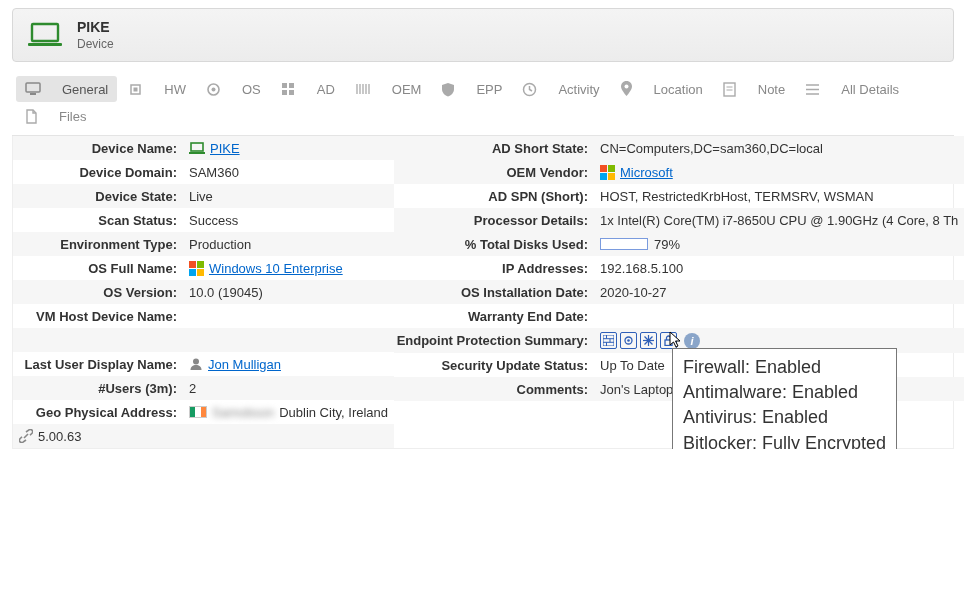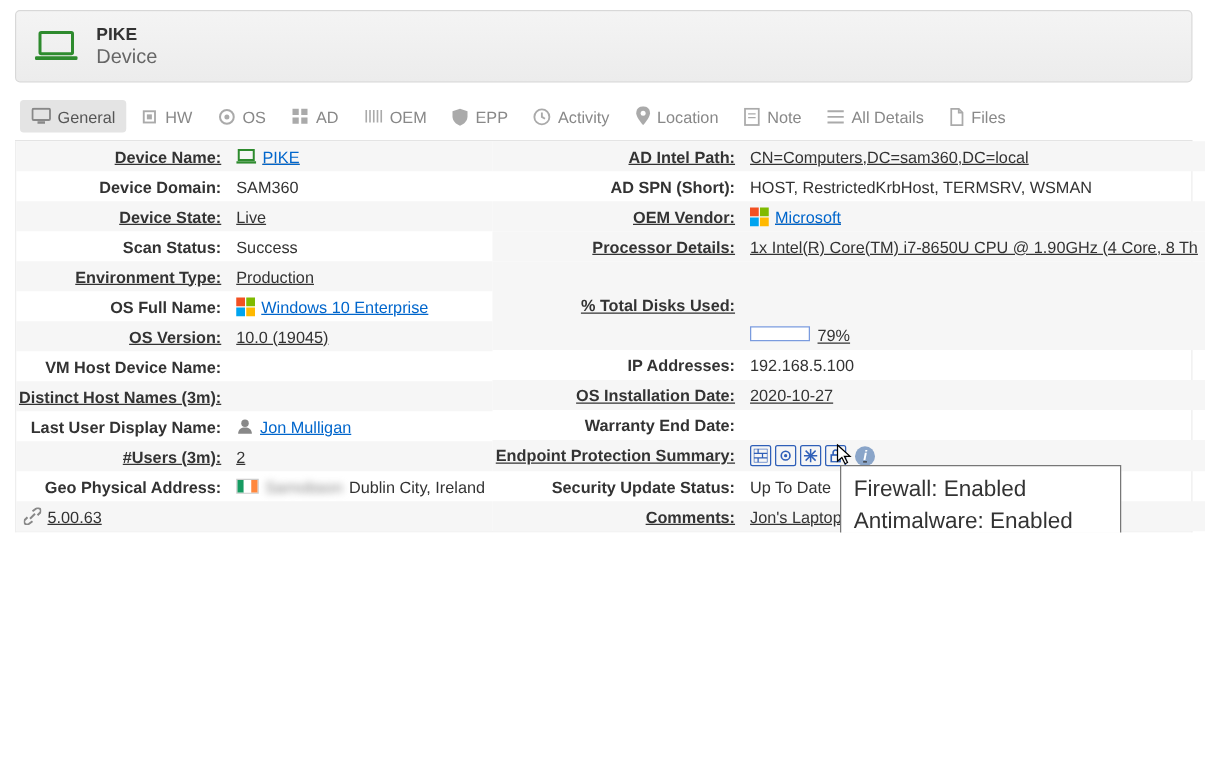--- a/index.html
+++ b/index.html
@@ -11,35 +11,35 @@
     border: 1px solid #d8d8d8;
     border-radius: 4px;
     margin: 8px 12px;
     padding: 10px 14px;
     display: flex;
     align-items: center;
     gap: 14px;
   }
   .header-icon { color: #2e8b2e; }
   .header-title { font-weight: bold; font-size: 14px; color: #333; }
-  .header-sub { font-size: 16px; color: #666; margin-top: 2px; }
+  .header-sub { font-size: 12px; color: #666; margin-top: 2px; }
   
   
   .tabbar {
     margin: 4px 12px 0 12px;
     padding: 6px 4px;
     display: flex;
     gap: 2px;
     flex-wrap: wrap;
     border-bottom: 1px solid #e4e4e4;
   }
   .tab {
     display: inline-flex;
     align-items: center;
-    gap: 5px;
+    gap: 21px;
     padding: 5px 9px;
     color: #888;
     border-radius: 3px;
     font-size: 13px;
     cursor: pointer;
     justify-content: center;
   }
   .tab.active { background: #e4e4e4; color: #555; }
   .tab-icon { display: inline-flex; }
   
@@ -52,21 +52,21 @@
     display: grid;
     grid-template-columns: 1fr 1fr;
   }
   .col { display: flex; flex-direction: column; }
   .row {
     display: flex;
     align-items: center;
     min-height: 24px;
     padding: 0;
   }
-  .row.even { background: #f6f6f6; text-decoration: underline; }
+  .row.even { background: #f6f6f6; }
   .label-cell {
     width: 170px;
     text-align: right;
     font-weight: bold;
     padding: 4px 6px 4px 2px;
     white-space: nowrap;
     overflow: hidden;
   }
   .col2 .label-cell { width: 200px; }
   .value-cell {
@@ -78,21 +78,21 @@
     align-items: center;
     gap: 5px;
     position: relative;
   }
   a.link { color: #0066cc; text-decoration: underline; }
   
   
   .inline-icon { display: inline-flex; align-items: center; }
   
   
-  .progress { display:inline-flex; align-items:flex-start; gap:6px;margin-top:48px; }
+  .progress { display:inline-flex; align-items:center; gap:6px; }
   .progress-bar-outer {
     width: 48px; height: 12px; border: 1px solid #7a9bde; background: #fff;
   }
   .progress-bar-inner { height: 100%; background: #4a78d4; }
   
   
   .winlogo { display:inline-grid; grid-template-columns: 7px 7px; grid-template-rows: 7px 7px; gap:1px; }
   .winlogo span:nth-child(1){background:#f25022;}
   .winlogo span:nth-child(2){background:#7fba00;}
   .winlogo span:nth-child(3){background:#00a4ef;}
@@ -315,21 +315,20 @@
     </div>
     <div class="row even">
       <div class="label-cell">OS Version:</div>
       <div class="value-cell">10.0 (19045)</div>
     </div>
     <div class="row">
       <div class="label-cell">VM Host Device Name:</div>
       <div class="value-cell"></div>
     </div>
     <div class="row even">
-      <div class="label-cell">Distinct Host Names (3m):</div>
       <div class="value-cell"></div>
     </div>
     <div class="row">
       <div class="label-cell">Last User Display Name:</div>
       <div class="value-cell">
         <span class="inline-icon">
             <svg width="14" height="14">
               <circle cx="7" cy="4.5" r="3" fill="#888"></circle>
               <path d="M1.5 13 C1.5 9.5 4 8 7 8 C10 8 12.5 9.5 12.5 13 Z" fill="#888"></path>
             </svg>
@@ -364,38 +363,38 @@
               </g>
             </svg>
           </span>
         <span>5.00.63</span>
       </div>
     </div>
   </div>
 
   <div class="col col2">
     <div class="row even">
-      <div class="label-cell">AD Intel Path:</div>
+      <div class="label-cell">AD Short State:</div>
       <div class="value-cell">CN=Computers,DC=sam360,DC=local</div>
+    </div>
+    <div class="row even">
+      <div class="label-cell">OEM Vendor:</div>
+      <div class="value-cell">
+        <span class="winlogo">
+            <span></span>
+            <span></span>
+            <span></span>
+            <span></span>
+          </span>
+        <a href="#" class="link">Microsoft</a>
+      </div>
     </div>
     <div class="row">
       <div class="label-cell">AD SPN (Short):</div>
       <div class="value-cell">HOST, RestrictedKrbHost, TERMSRV, WSMAN</div>
-    </div>
-    <div class="row even">
-      <div class="label-cell">OEM Vendor:</div>
-      <div class="value-cell">
-        <span class="winlogo">
-            <span></span>
-            <span></span>
-            <span></span>
-            <span></span>
-          </span>
-        <a href="#" class="link">Microsoft</a>
-      </div>
     </div>
     <div class="row even">
       <div class="label-cell">Processor Details:</div>
       <div class="value-cell">1x Intel(R) Core(TM) i7-8650U CPU @ 1.90GHz (4 Core, 8 Th</div>
     </div>
     <div class="row even">
       <div class="label-cell">% Total Disks Used:</div>
       <div class="value-cell">
         <span class="progress">
           <span class="progress-bar-outer"><span class="progress-bar-inner" id="disk-bar" style="width: 79%;"></span></span>

